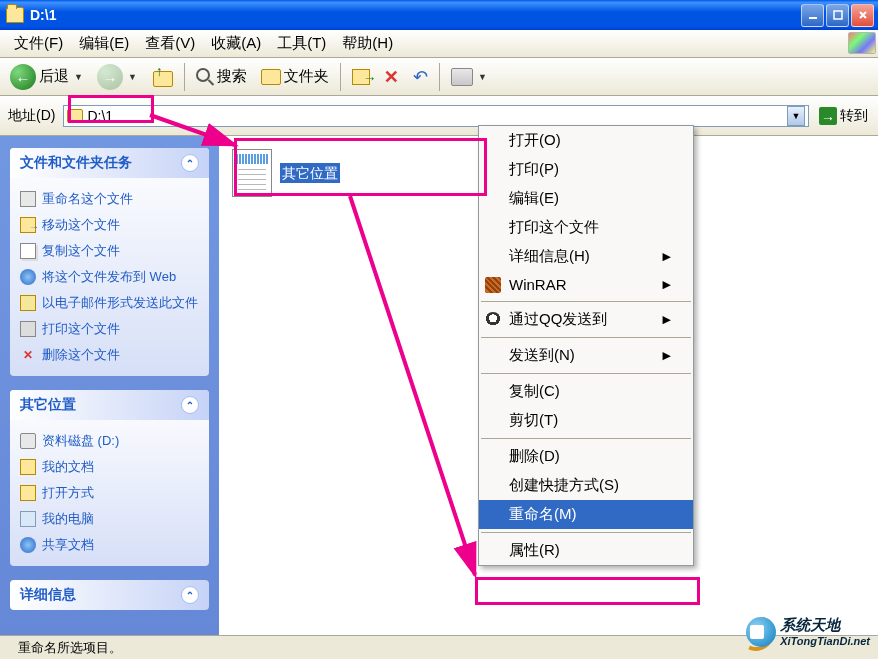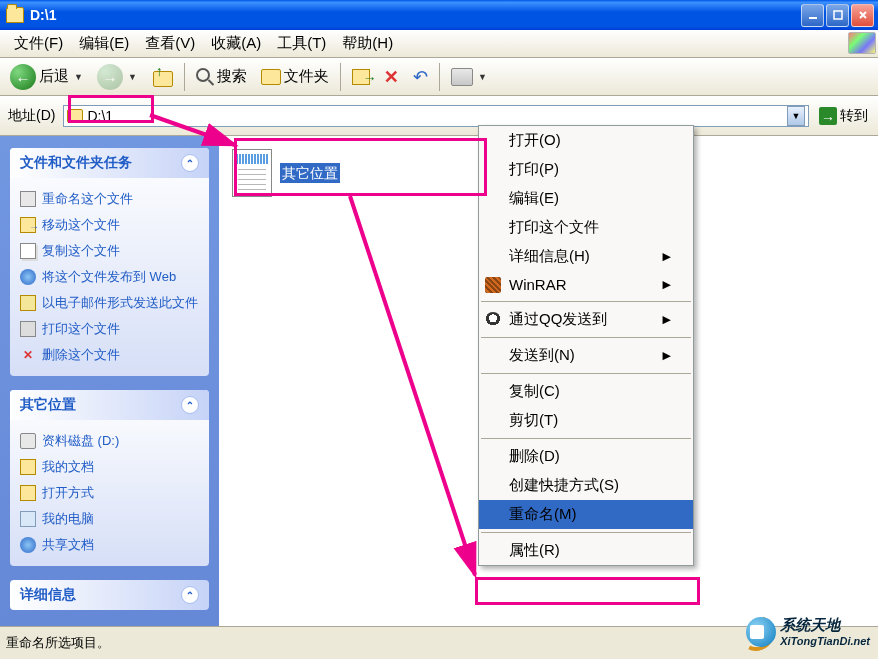--- a/index.html
+++ b/index.html
@@ -90,29 +90,29 @@
 .hl-addr { top: 95px; left: 68px; width: 86px; height: 28px; }
 .hl-file { top: 138px; left: 234px; width: 253px; height: 58px; }
 .hl-rename { top: 577px; left: 475px; width: 225px; height: 28px; }
 
 
 .arrow-svg { position: absolute; pointer-events: none; z-index: 49; }
 
 
 .ctx-menu { position: absolute; top: 125px; left: 478px; width: 216px; background: #f9f8f7; border: 1px solid #919b9c; box-shadow: 3px 3px 5px rgba(0,0,0,0.3); z-index: 40; font-size: 15px; }
 .ctx-item { padding: 5px 22px 5px 30px; cursor: pointer; display: flex; align-items: center; justify-content: space-between; position: relative; }
-.ctx-item.selected { background: #316ac5; color: #000000; }
+.ctx-item.selected { background: #316ac5; color: #ffffff; }
 .ctx-sep { height: 1px; background: #aca899; margin: 3px 2px; }
 .ctx-item .arrow { font-size: 11px; }
 .ctx-item .ctx-icon { position: absolute; left: 6px; width: 16px; height: 16px; }
 .ctx-icon.winrar { background: repeating-linear-gradient(45deg, #8b4513 0 2px, #d2691e 2px 4px); border-radius: 2px; }
 .ctx-icon.qq { background: radial-gradient(circle at 50% 40%, #fff 0 4px, #333 4px 7px, transparent 7px); border-radius: 50%; }
 
 
-.statusbar { position: absolute; bottom: 0; left: 0; right: 0; height: 33px; background: #ece9d8; border-top: 1px solid #aca899; display: flex; align-items: center; padding: 0 6px; font-size: 13px; }
+.statusbar { position: absolute; bottom: 0; left: 0; right: 0; height: 24px; background: #ece9d8; border-top: 1px solid #aca899; display: flex; align-items: center; padding: 0 18px; font-size: 13px; }
 
 
 .watermark { position: absolute; bottom: 12px; right: 8px; font-size: 15px; color: #06263d; font-weight: bold; display: flex; align-items: center; gap: 4px; font-style: italic; font-family: Arial, sans-serif; }
 .wm-logo { width: 30px; height: 30px; border-radius: 50%; background: radial-gradient(circle at 35% 35%, #8ed4f5, #0a7bbf); position: relative; }
 .wm-logo::before { content:''; position:absolute; width:14px; height:14px; background:#fff; border-radius:2px; top:8px; left:4px; }
 .wm-arc { width: 36px; height: 36px; border: 4px solid #d8941c; border-left-color: transparent; border-top-color: transparent; border-radius: 50%; position: absolute; right: 104px; bottom: 8px; transform: rotate(-20deg); }
 </style>
 </head>
 <body>
 

